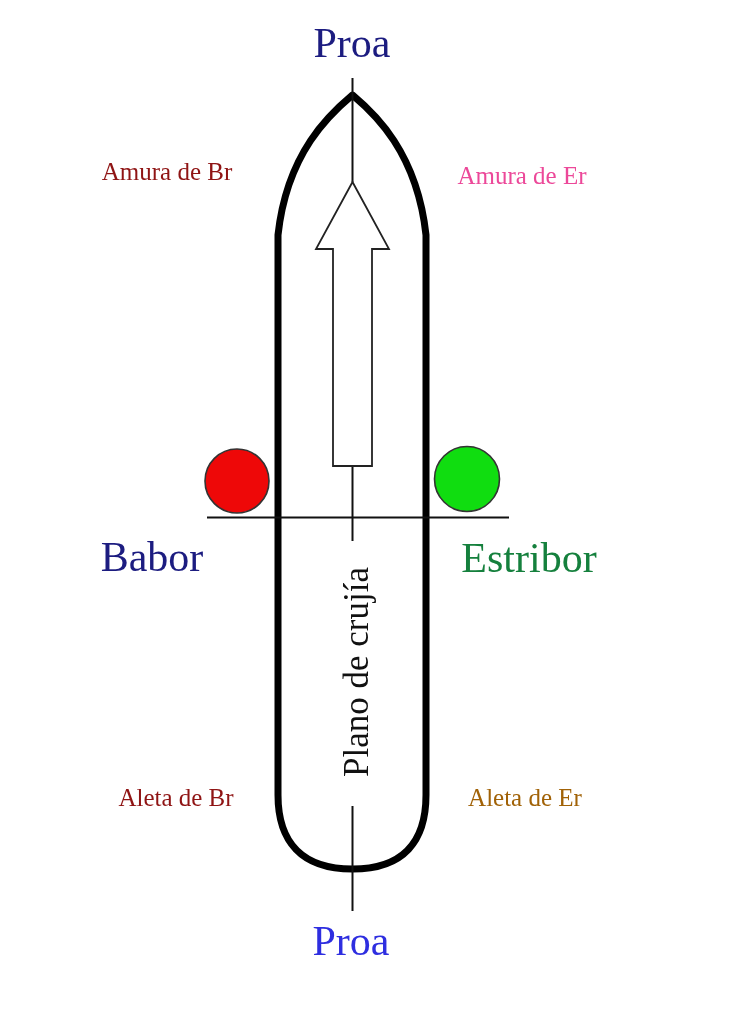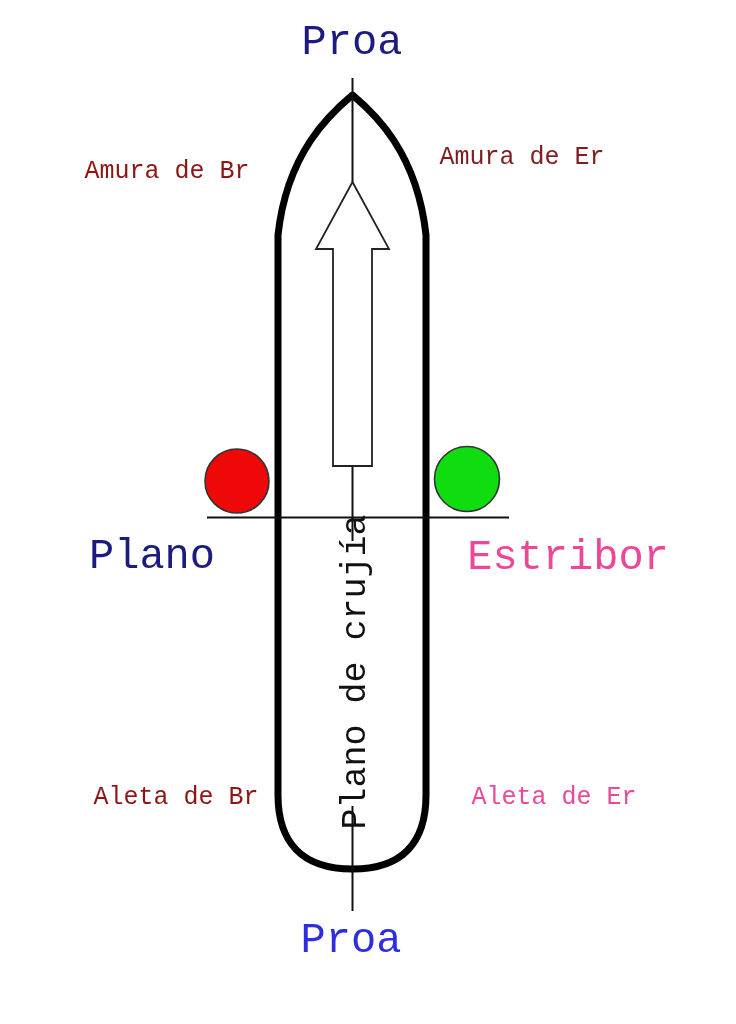--- a/index.html
+++ b/index.html
@@ -6,21 +6,21 @@
     margin: 0;
     padding: 0;
     background: #ffffff;
   }
   #canvas {
     position: relative;
     width: 736px;
     height: 1024px;
     background: #ffffff;
     overflow: hidden;
-    font-family: Liberation Mono, monospace;
+    font-family: Liberation Serif, serif;
   }
   #drawing {
     position: absolute;
     left: 0;
     top: 0;
   }
   .label {
     position: absolute;
     white-space: nowrap;
     transform: translateX(-50%);
@@ -66,27 +66,27 @@
 
     <circle cx="237" cy="481" r="32" stroke="#333333" stroke-width="1.6" style="fill: rgb(238, 8, 8);"></circle>
 
     <circle cx="467" cy="479" r="32.5" stroke="#333333" stroke-width="1.6" style="fill: rgb(16, 221, 16);"></circle>
   </svg>
 
   <div class="label big" style="left: 352px; top: 22px; color: rgb(28, 28, 128);">Proa</div>
 
   <div class="label small" style="left: 167px; top: 159px; color: rgb(143, 20, 20);">Amura de Br</div>
 
-  <div class="label small" style="left: 522px; top: 145px; color: #7f1d1d;">Amura de Er</div>
+  <div class="label small" style="left: 522px; top: 163px; color: #ec4899;">Amura de Er</div>
 
-  <div class="label big" style="left: 152px; top: 536px; color: rgb(28, 28, 128);">Plano</div>
+  <div class="label big" style="left: 152px; top: 536px; color: rgb(28, 28, 128);">Babor</div>
 
-  <div class="label big" style="left: 568px; top: 537px; color: #ec4899;">Estribor</div>
+  <div class="label big" style="left: 529px; top: 537px; color: #15803d;">Estribor</div>
 
   <div class="label rotated" style="left:356px; top:672px;">Plano de crujía</div>
 
   <div class="label small" style="left: 176px; top: 785px; color: rgb(143, 20, 20);">Aleta de Br</div>
 
-  <div class="label small" style="left: 554px; top: 785px; color: #ec4899;">Aleta de Er</div>
+  <div class="label small" style="left: 525px; top: 785px; color: #a16207;">Aleta de Er</div>
 
   <div class="label big" style="left: 351px; top: 920px; color: rgb(46, 46, 224);">Proa</div>
 
 </div>
 
 </body></html>

